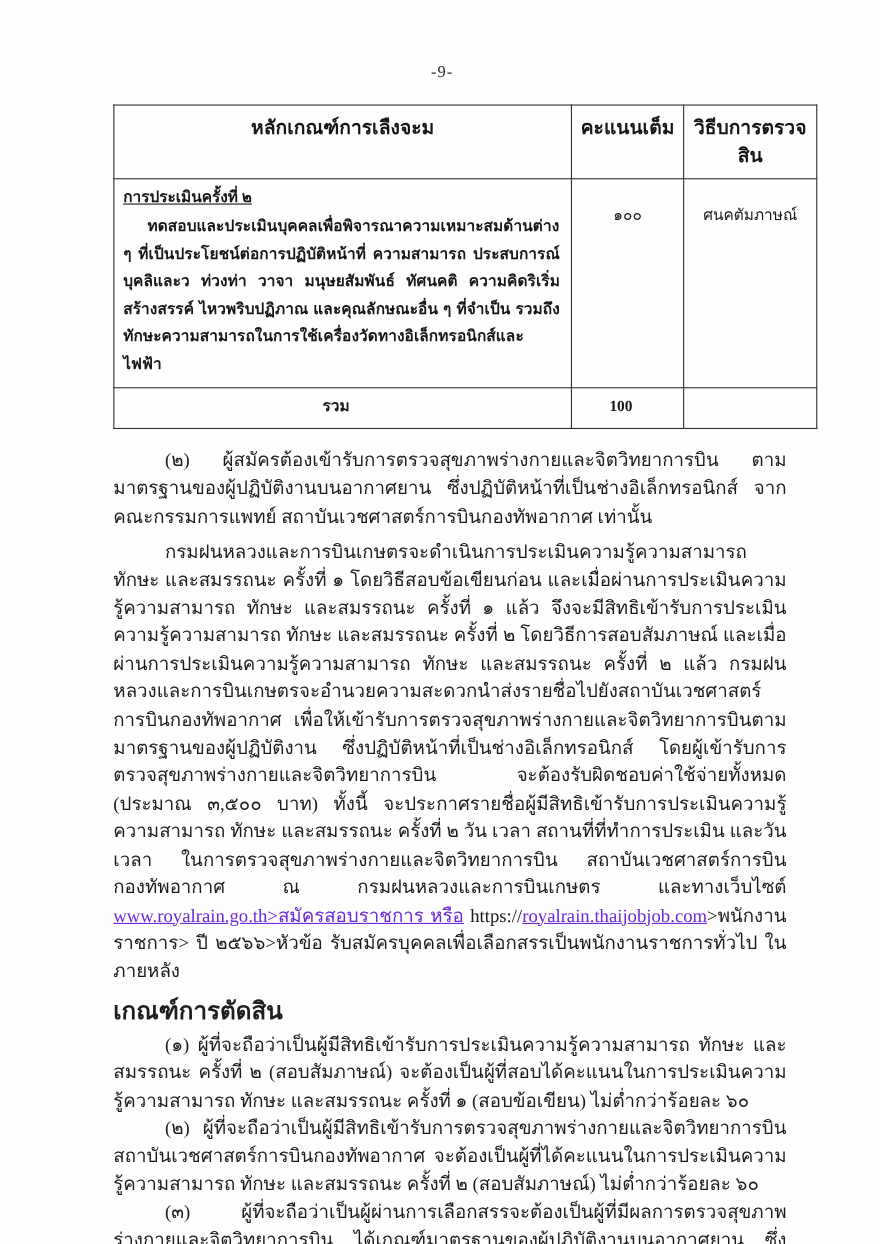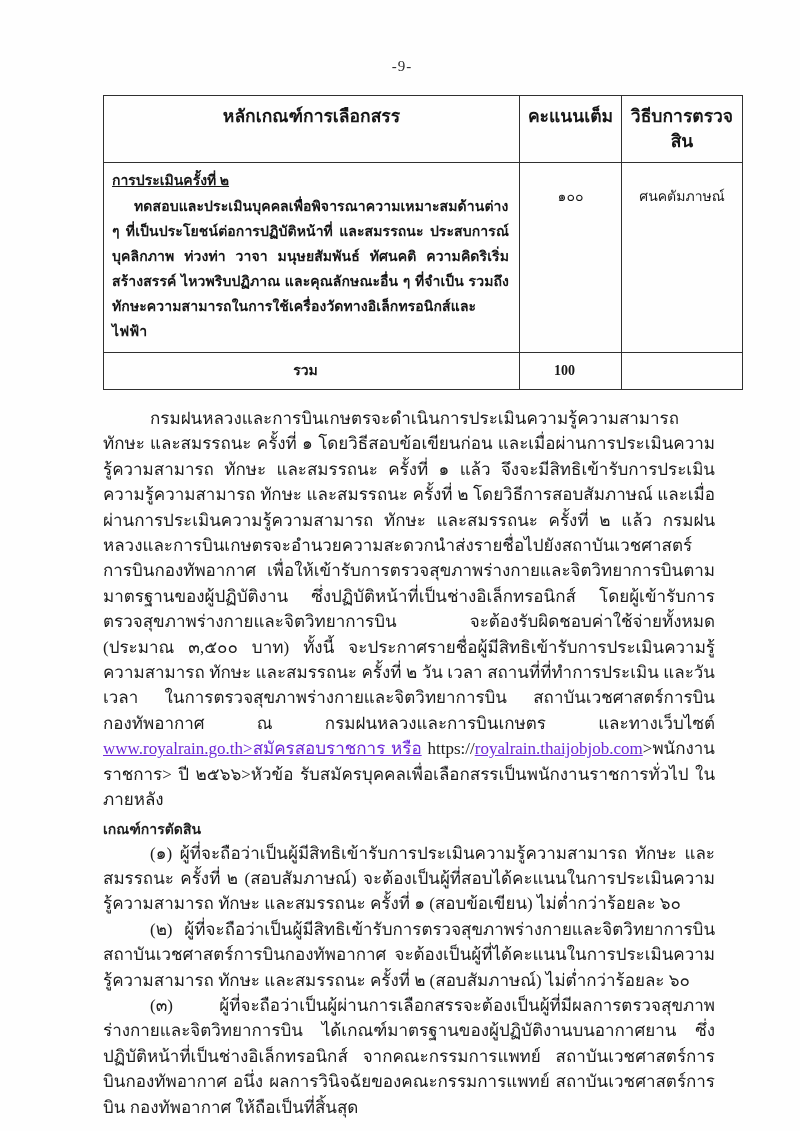--- a/index.html
+++ b/index.html
@@ -75,21 +75,21 @@
     margin:0 0 7px 0;
     color:#1b1b1b;
   }
   .para.tight{margin-bottom:5px;}
   .doc-link{
     color:#6d28d9;
     text-decoration:underline;
     cursor:pointer;
   }
   .section-heading{
-    font-size:14px;
+    font-size:22px;
     font-weight:bold;
     margin:1px 0 1px 0;
   }
   .criteria-item{
     font-size:17px;
     line-height:25.4px;
     text-align:justify;
     text-indent:47px;
     margin:0;
     color:#1b1b1b;
@@ -98,44 +98,45 @@
 </head>
 <body>
 
 <div class="page">
 
   <div class="page-number">-9-</div>
 
   <table class="criteria-table">
     <thead>
       <tr>
-        <th class="h-criteria">หลักเกณฑ์การเลือกสรร</th>
+        <th class="h-criteria">หลักเกณฑ์การเลืงจะม</th>
         <th class="h-score">คะแนนเต็ม</th>
         <th class="h-method">วิธีบการตรวจสิน</th>
       </tr>
     </thead>
     <tbody>
       <tr>
         <td class="cell-criteria">
           <span class="row-title">การประเมินครั้งที่ ๒</span>
-          <p class="row-detail">ทดสอบและประเมินบุคคลเพื่อพิจารณาความเหมาะสมด้านต่าง ๆ ที่เป็นประโยชน์ต่อการปฏิบัติหน้าที่ และสมรรถนะ ประสบการณ์ บุคลิกภาพ ท่วงท่า วาจา มนุษยสัมพันธ์ ทัศนคติ ความคิดริเริ่มสร้างสรรค์ ไหวพริบปฏิภาณ และคุณลักษณะอื่น ๆ ที่จำเป็น รวมถึงทักษะความสามารถในการใช้เครื่องวัดทางอิเล็กทรอนิกส์และไฟฟ้า</p>
+          <p class="row-detail">ทดสอบและประเมินบุคคลเพื่อพิจารณาความเหมาะสมด้านต่าง ๆ ที่เป็นประโยชน์ต่อการปฏิบัติหน้าที่ ความสามารถ ประสบการณ์ บุคลิและว ท่วงท่า วาจา มนุษยสัมพันธ์ ทัศนคติ ความคิดริเริ่มสร้างสรรค์ ไหวพริบปฏิภาณ และคุณลักษณะอื่น ๆ ที่จำเป็น รวมถึงทักษะความสามารถในการใช้เครื่องวัดทางอิเล็กทรอนิกส์และไฟฟ้า</p>
         </td>
         <td class="cell-score">๑๐๐</td>
         <td class="cell-method">ศนคตัมภาษณ์</td>
       </tr>
       <tr>
         <td class="cell-total">รวม</td>
         <td class="cell-total">100</td>
         <td class="cell-total"></td>
       </tr>
     </tbody>
   </table>
 
   <div class="body-text">
 
+    <p class="para">(๒) ผู้สมัครต้องเข้ารับการตรวจสุขภาพร่างกายและจิตวิทยาการบิน ตามมาตรฐานของผู้ปฏิบัติงานบนอากาศยาน ซึ่งปฏิบัติหน้าที่เป็นช่างอิเล็กทรอนิกส์ จากคณะกรรมการแพทย์ สถาบันเวชศาสตร์การบินกองทัพอากาศ เท่านั้น</p>
 
     <p class="para tight"><span>กรมฝนหลวงและการบินเกษตรจะดำเนินการประเมินความรู้ความสามารถ ทักษะ และสมรรถนะ ครั้งที่ ๑ โดยวิธีสอบข้อเขียนก่อน และเมื่อผ่านการประเมินความรู้ความสามารถ ทักษะ และสมรรถนะ ครั้งที่ ๑ แล้ว จึงจะมีสิทธิเข้ารับการประเมินความรู้ความสามารถ ทักษะ และสมรรถนะ ครั้งที่ ๒ โดยวิธีการสอบสัมภาษณ์ และเมื่อผ่านการประเมินความรู้ความสามารถ ทักษะ และสมรรถนะ ครั้งที่ ๒ แล้ว กรมฝนหลวงและการบินเกษตรจะอำนวยความสะดวกนำส่งรายชื่อไปยังสถาบันเวชศาสตร์การบินกองทัพอากาศ เพื่อให้เข้ารับการตรวจสุขภาพร่างกายและจิตวิทยาการบินตามมาตรฐานของผู้ปฏิบัติงาน ซึ่งปฏิบัติหน้าที่เป็นช่างอิเล็กทรอนิกส์ โดยผู้เข้ารับการตรวจสุขภาพร่างกายและจิตวิทยาการบิน จะต้องรับผิดชอบค่าใช้จ่ายทั้งหมด (ประมาณ ๓,๕๐๐ บาท) ทั้งนี้ จะประกาศรายชื่อผู้มีสิทธิเข้ารับการประเมินความรู้ความสามารถ ทักษะ และสมรรถนะ ครั้งที่ ๒ วัน เวลา สถานที่ที่ทำการประเมิน และวัน เวลา ในการตรวจสุขภาพร่างกายและจิตวิทยาการบิน สถาบันเวชศาสตร์การบินกองทัพอากาศ ณ กรมฝนหลวงและการบินเกษตร และทางเว็บไซต์ </span><a class="doc-link">www.royalrain.go.th&gt;สมัครสอบราชการ หรือ</a><span> https://</span><a class="doc-link">royalrain.thaijobjob.com</a><span>&gt;พนักงานราชการ&gt; ปี ๒๕๖๖&gt;หัวข้อ รับสมัครบุคคลเพื่อเลือกสรรเป็นพนักงานราชการทั่วไป ในภายหลัง</span></p>
 
     <div class="section-heading">เกณฑ์การตัดสิน</div>
 
     <p class="criteria-item">(๑) ผู้ที่จะถือว่าเป็นผู้มีสิทธิเข้ารับการประเมินความรู้ความสามารถ ทักษะ และสมรรถนะ ครั้งที่ ๒ (สอบสัมภาษณ์) จะต้องเป็นผู้ที่สอบได้คะแนนในการประเมินความรู้ความสามารถ ทักษะ และสมรรถนะ ครั้งที่ ๑ (สอบข้อเขียน) ไม่ต่ำกว่าร้อยละ ๖๐</p>
     <p class="criteria-item">(๒) ผู้ที่จะถือว่าเป็นผู้มีสิทธิเข้ารับการตรวจสุขภาพร่างกายและจิตวิทยาการบิน สถาบันเวชศาสตร์การบินกองทัพอากาศ จะต้องเป็นผู้ที่ได้คะแนนในการประเมินความรู้ความสามารถ ทักษะ และสมรรถนะ ครั้งที่ ๒ (สอบสัมภาษณ์) ไม่ต่ำกว่าร้อยละ ๖๐</p>
     <p class="criteria-item">(๓) ผู้ที่จะถือว่าเป็นผู้ผ่านการเลือกสรรจะต้องเป็นผู้ที่มีผลการตรวจสุขภาพร่างกายและจิตวิทยาการบิน ได้เกณฑ์มาตรฐานของผู้ปฏิบัติงานบนอากาศยาน ซึ่งปฏิบัติหน้าที่เป็นช่างอิเล็กทรอนิกส์ จากคณะกรรมการแพทย์ สถาบันเวชศาสตร์การบินกองทัพอากาศ  อนึ่ง ผลการวินิจฉัยของคณะกรรมการแพทย์ สถาบันเวชศาสตร์การบิน กองทัพอากาศ ให้ถือเป็นที่สิ้นสุด</p>
 
   </div>

